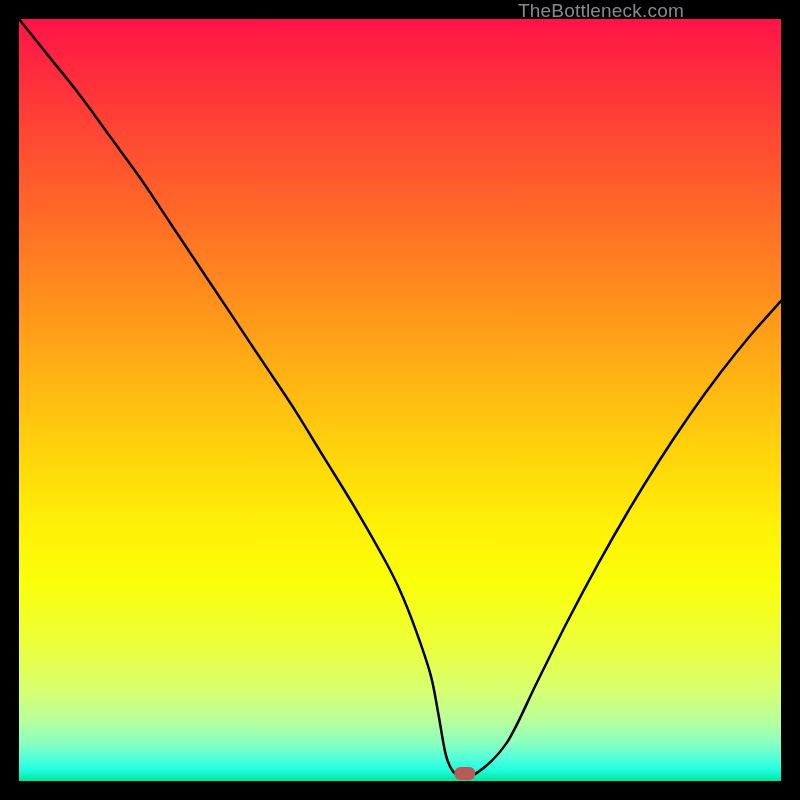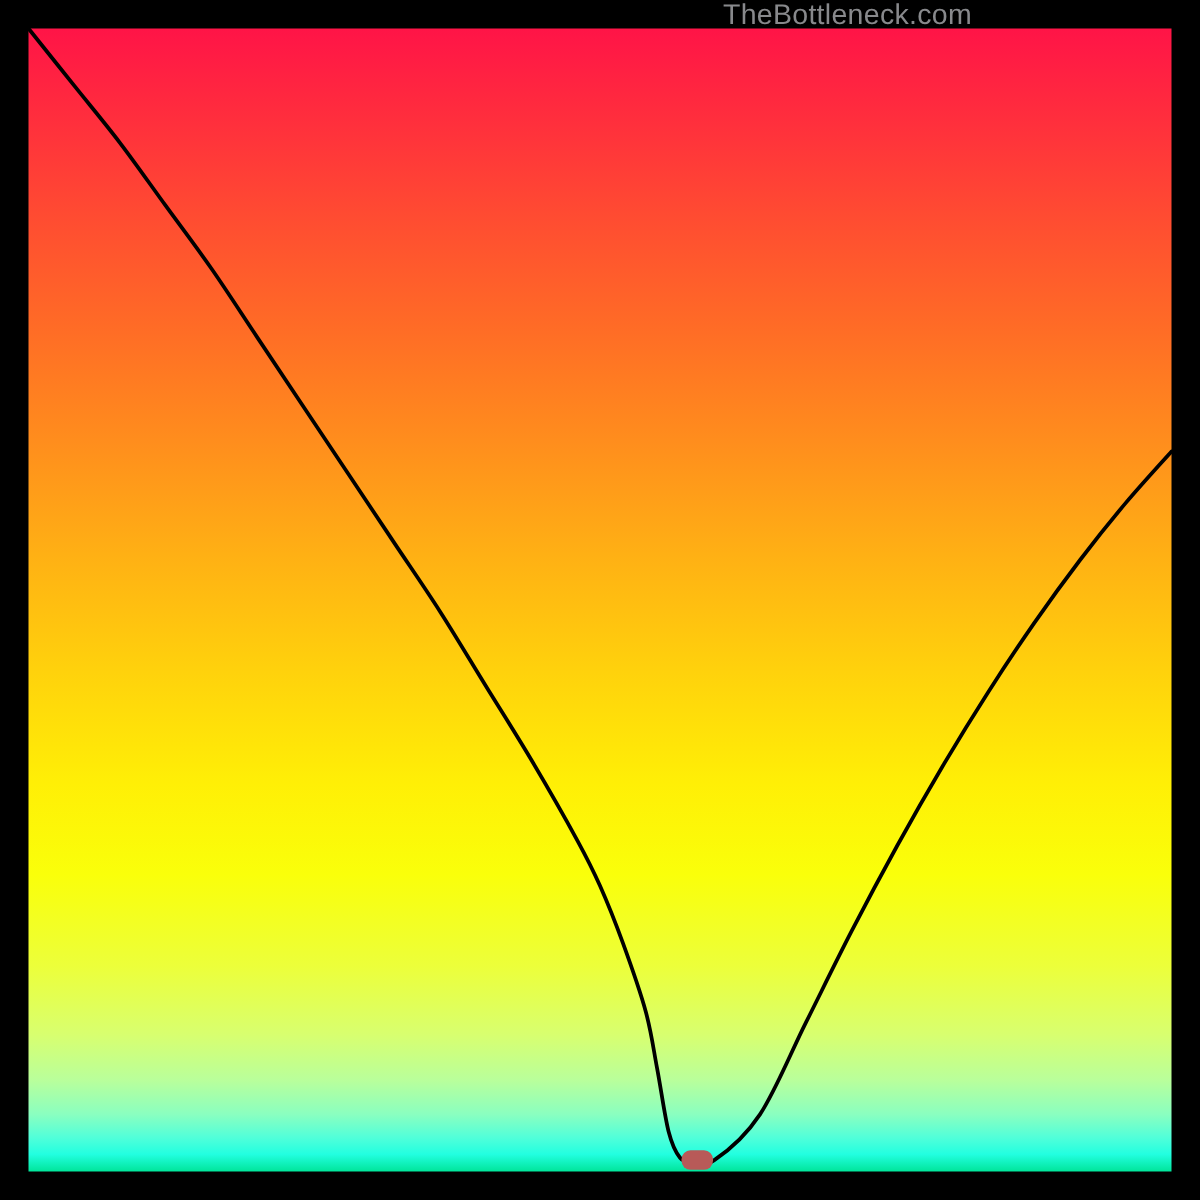--- a/index.html
+++ b/index.html
@@ -7,20 +7,21 @@
     padding: 0;
     width: 800px;
     height: 800px;
     background: #000000;
     overflow: hidden;
   }
   .chart-container {
     position: relative;
     width: 670px;
     height: 800px;
+    padding-left: 36px;
   }
   .plot-area {
     position: absolute;
     left: 19px;
     top: 19px;
     width: 762px;
     height: 762px;
     background: linear-gradient(to bottom,
       #ff1447 0%,
       #ff2b3e 7%,

